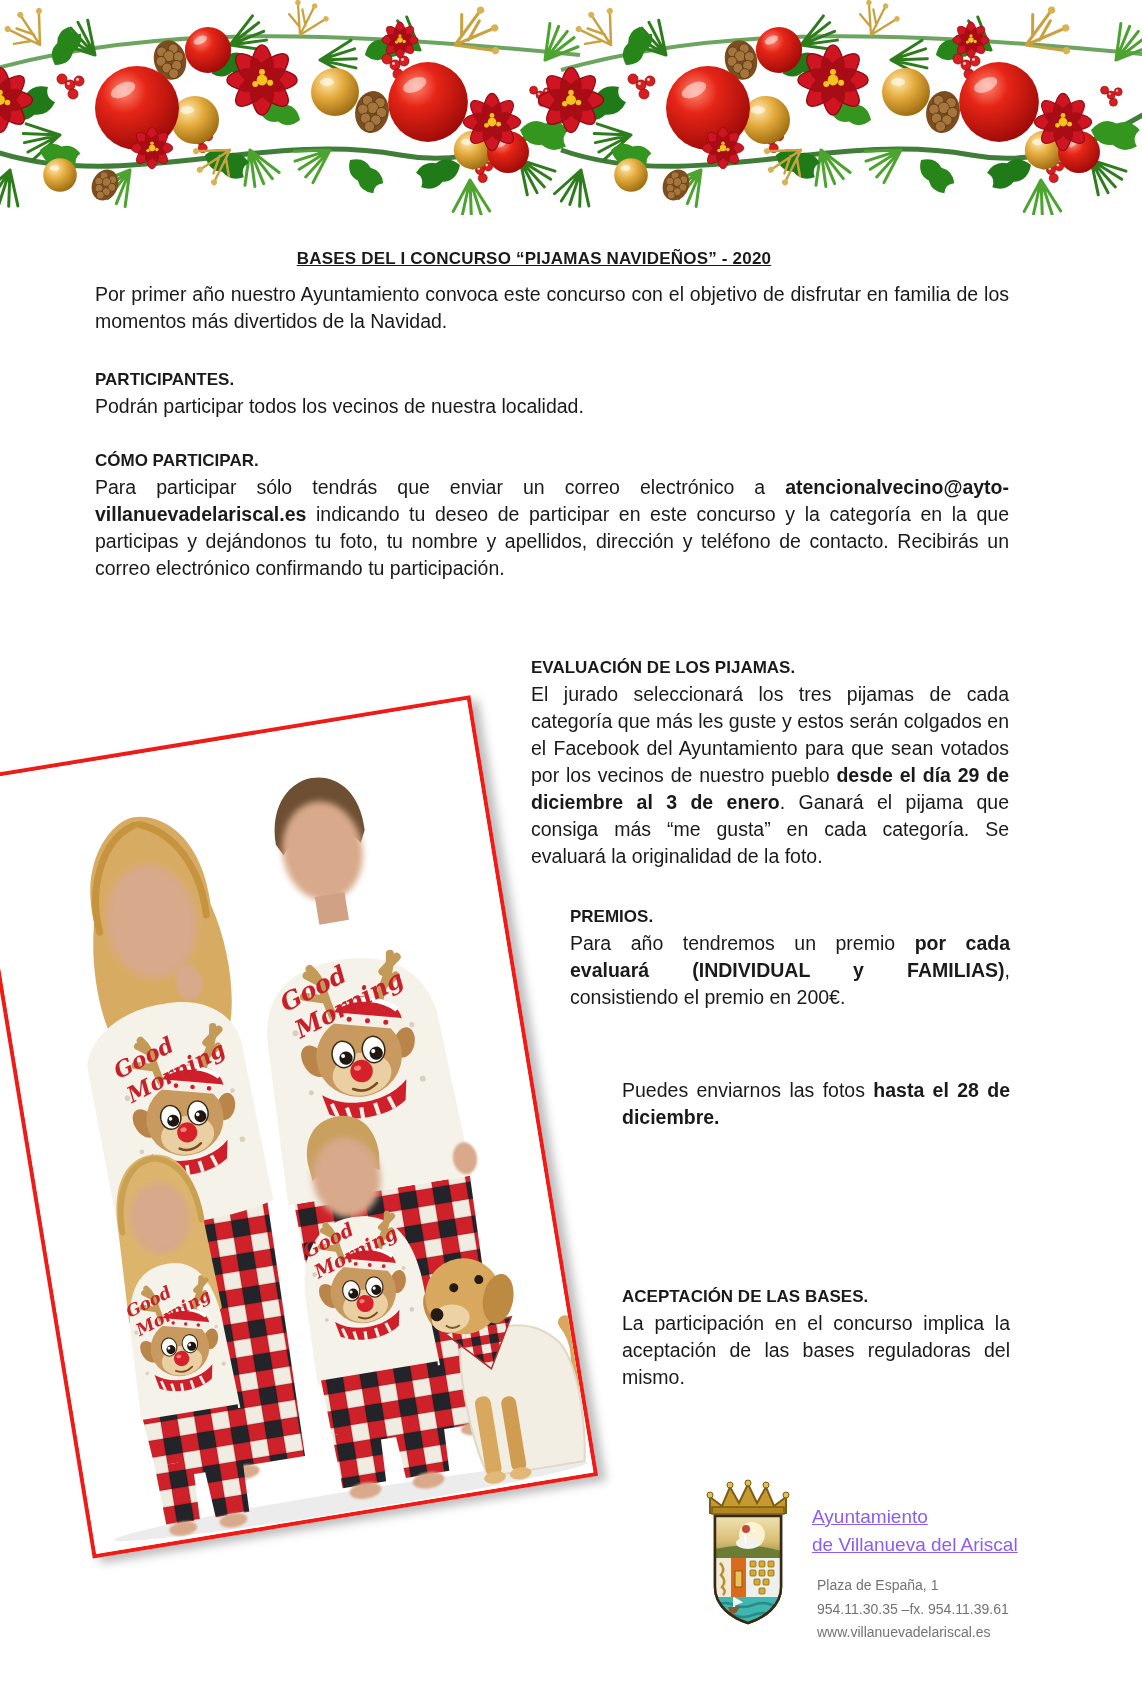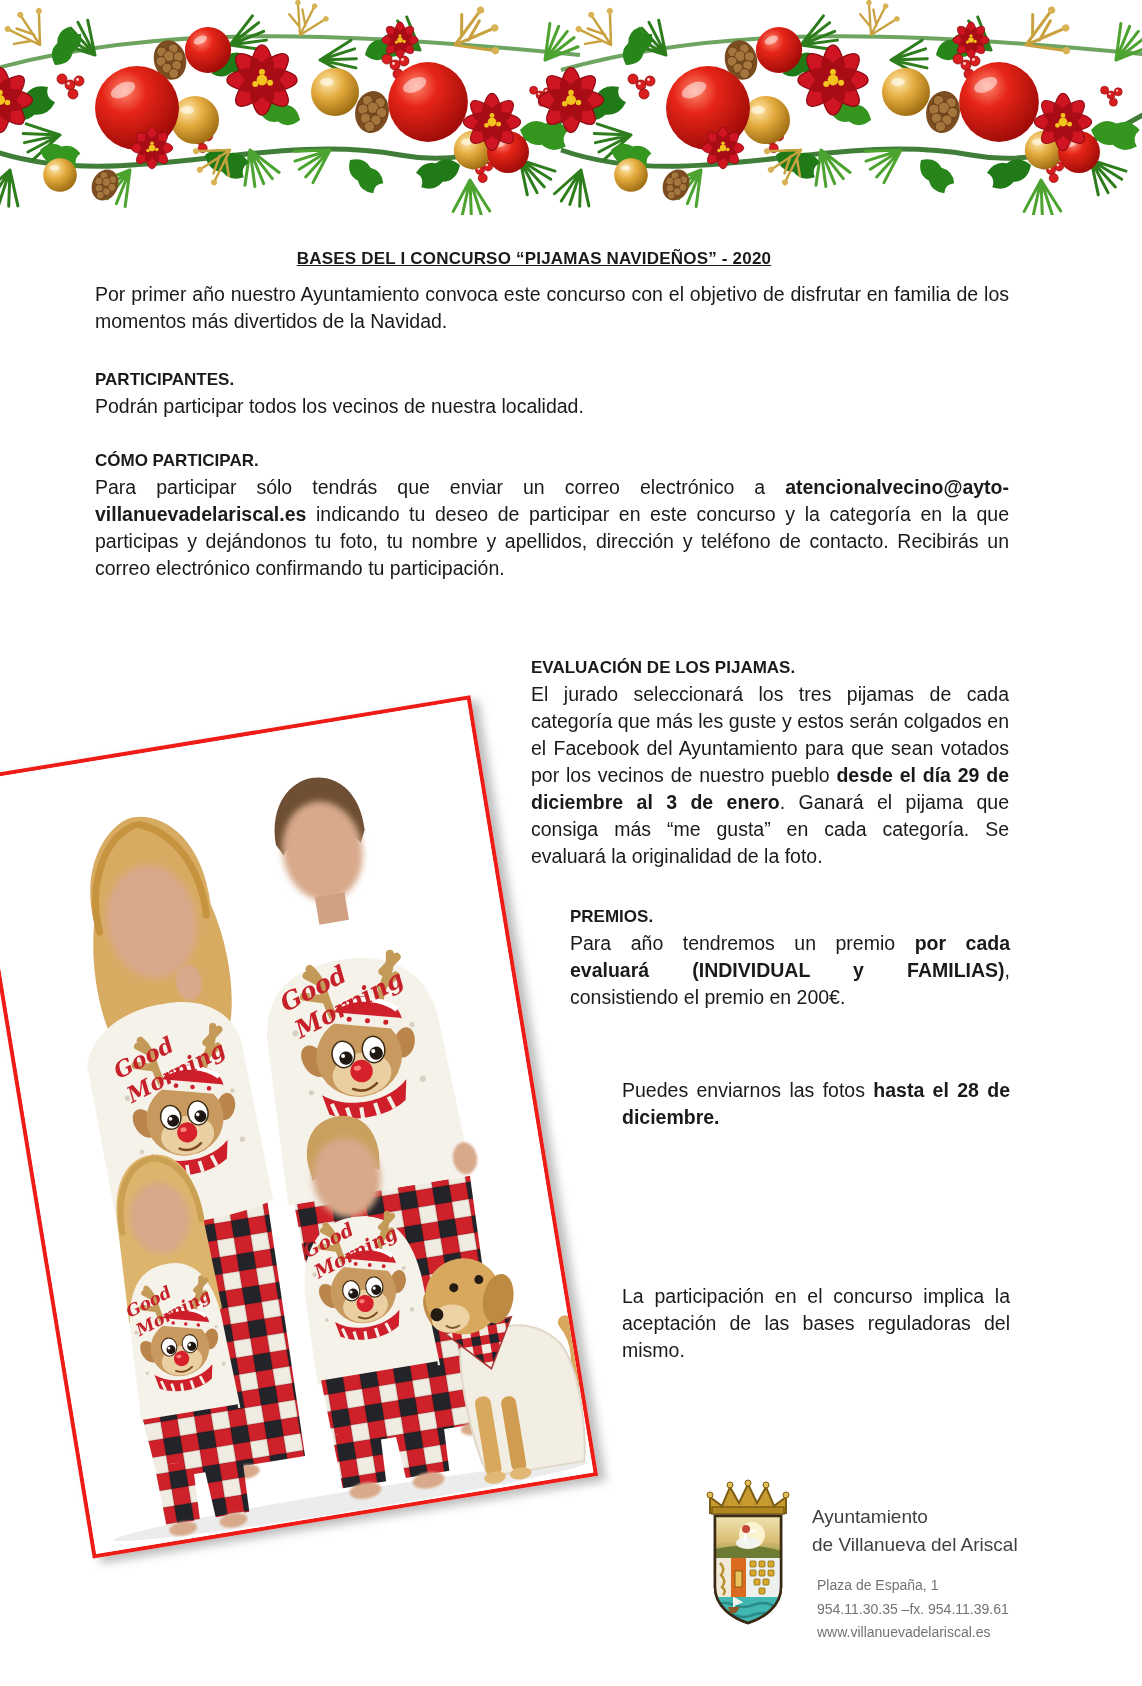--- a/index.html
+++ b/index.html
@@ -19,21 +19,21 @@
   .sec-prem{left:570px;top:903px;width:440px;}
   .sec-requ{left:622px;top:1077px;width:388px;}
   .sec-acep{left:622px;top:1283px;width:388px;}
   .garland{left:0;top:0;width:1142px;height:215px;}
   .photo-frame{left:-35px;top:778px;width:512px;height:791px;background:#fff;
                border:4px solid #ee1b17;box-sizing:border-box;
                transform:rotate(-9.3deg);transform-origin:0 0;
                box-shadow:7px 6px 10px rgba(90,90,90,.4);}
   .photo-frame svg{display:block;width:100%;height:100%;}
   .crest{left:700px;top:1479px;width:96px;height:152px;}
-  .org{left:812px;top:1503px;width:240px;font-size:19px;line-height:28px;color:#404040;}
+  .org{left:812px;top:1503px;width:240px;font-size:19px;line-height:28px;color:#8b5cf6;text-decoration:underline;}
   .contact{left:817px;top:1574px;width:230px;font-size:14px;line-height:23.5px;color:#737373;}
   .script{font-family:"DejaVu Serif", serif;font-style:italic;font-weight:bold;fill:#c62028;font-size:24px;}
 </style>
 </head>
 <body>
 
 <svg class="abs garland" viewBox="0 0 1142 215" xmlns="http://www.w3.org/2000/svg">
   <defs>
     <radialGradient id="gr" cx="35%" cy="30%" r="75%">
       <stop offset="0%" stop-color="#ff8a72"></stop>
@@ -341,20 +341,21 @@
 <div class="abs sec-prem">
   <div class="hd">PREMIOS.</div>
   <p class="para just"><span>Para año tendremos un premio </span><b>por cada evaluará (INDIVIDUAL y FAMILIAS)</b><span>, consistiendo el premio en 200€.</span></p>
 </div>
 
 <div class="abs sec-requ">
   <p class="para just"><span>Puedes enviarnos las fotos </span><b>hasta el 28 de diciembre.</b></p>
 </div>
 
 <div class="abs sec-acep">
+  <div class="hd">ACEPTACIÓN DE LAS BASES.</div>
   <p class="para just">La participación en el concurso implica la aceptación de las bases reguladoras del mismo.</p>
 </div>
 
 <svg class="abs crest" viewBox="0 0 96 152" xmlns="http://www.w3.org/2000/svg">
   <defs>
     <clipPath id="shieldClip">
       <path d="M15 37 L81 37 L81 108 C81 127 64 139 48 144 C32 139 15 127 15 108 Z"></path>
     </clipPath>
     <linearGradient id="sky" x1="0" y1="0" x2="0" y2="1">
       <stop offset="0%" stop-color="#efe3b2"></stop>

